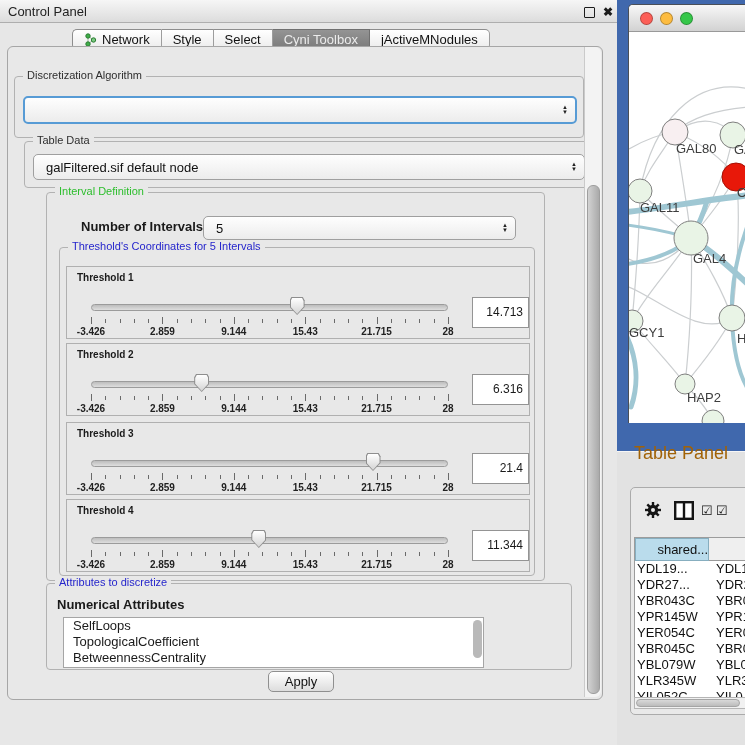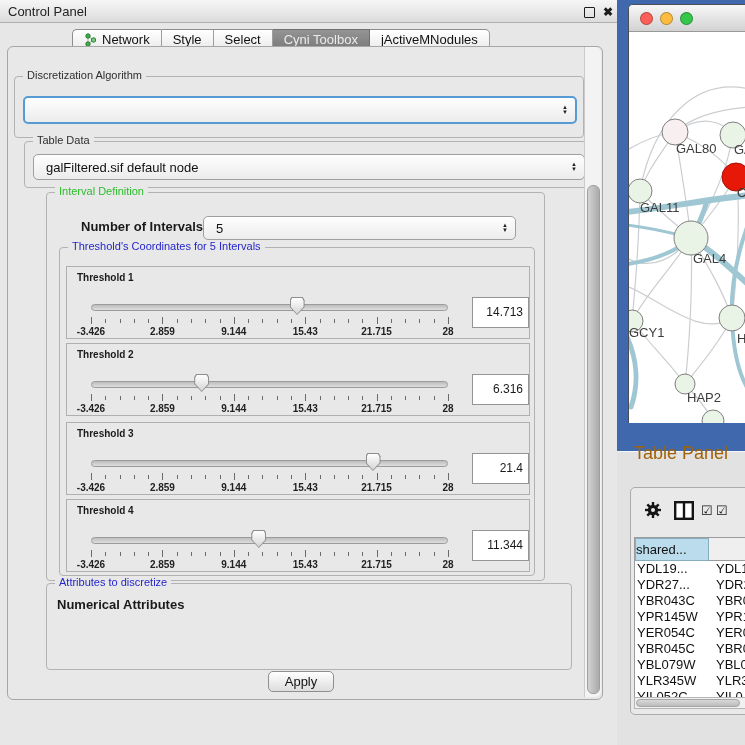--- a/index.html
+++ b/index.html
@@ -88,21 +88,21 @@
     border-top:1px solid #f6f6f6}
   .tp-title{position:absolute;left:634px;top:443px;font-size:18px;color:#a16207}
   .tp-frame{position:absolute;left:630px;top:487px;width:130px;height:226px;background:#e9e9e9;
     border:1px solid #ababab;border-radius:5px}
   .tp-toolbar-icon{position:absolute;cursor:default}
   .checkglyph{font-size:13px;color:#111}
   .tp-table{position:absolute;left:3px;top:49px;width:170px;height:161px;background:#fff;
     border:1px solid #9c9c9c;border-bottom:none;overflow:hidden}
   .trow{display:flex;height:16px;line-height:16px;font-size:13px;color:#111;white-space:nowrap}
   .trow.thead{height:23px;line-height:22px}
-  .hc1{width:74px;background:#badcec;border:1px solid #87aebf;text-align:left;box-sizing:border-box}
+  .hc1{width:74px;background:#badcec;border:1px solid #87aebf;text-align:right;box-sizing:border-box}
   .hc2{width:90px;background:#efefef;border-bottom:1px solid #9a9a9a;text-align:center;box-sizing:border-box}
   .tc1{width:74px;padding-left:2px;box-sizing:border-box}
   .tc2{padding-left:7px}
   .hscroll{position:absolute;left:3px;top:209px;width:114px;height:12px;background:#f1f1f1;
     border:1px solid #b5b5b5;box-sizing:border-box}
   .hthumb{margin:1px;width:104px;height:8px;background:linear-gradient(#d9d9d9,#bcbcbc);
     border:1px solid #a5a5a5;border-radius:5px;box-sizing:border-box}
 </style>
 </head>
 <body>
@@ -354,20 +354,28 @@
             </div>
           </div>
           <div class="th-value">11.344</div>
         </div>
       </div>
   </div>
 
   <div class="group" style="left:46px;top:583px;width:524px;height:85px">
     <span class="glabel blue">Attributes to discretize</span>
     <span class="abs bold" style="left:10px;top:13px">Numerical Attributes</span>
+    <div class="attr-list" style="left:16px;top:33px;width:419px;height:49px">
+      <div id="attr-items">
+          <div class="attr-item">SelfLoops</div>
+          <div class="attr-item">TopologicalCoefficient</div>
+          <div class="attr-item">BetweennessCentrality</div>
+        </div>
+      <div class="list-vthumb"></div>
+    </div>
   </div>
 
   <button class="apply">Apply</button>
 
   <div class="vscroll">
     <div class="vthumb"></div>
   </div>
 
 
 </div>

